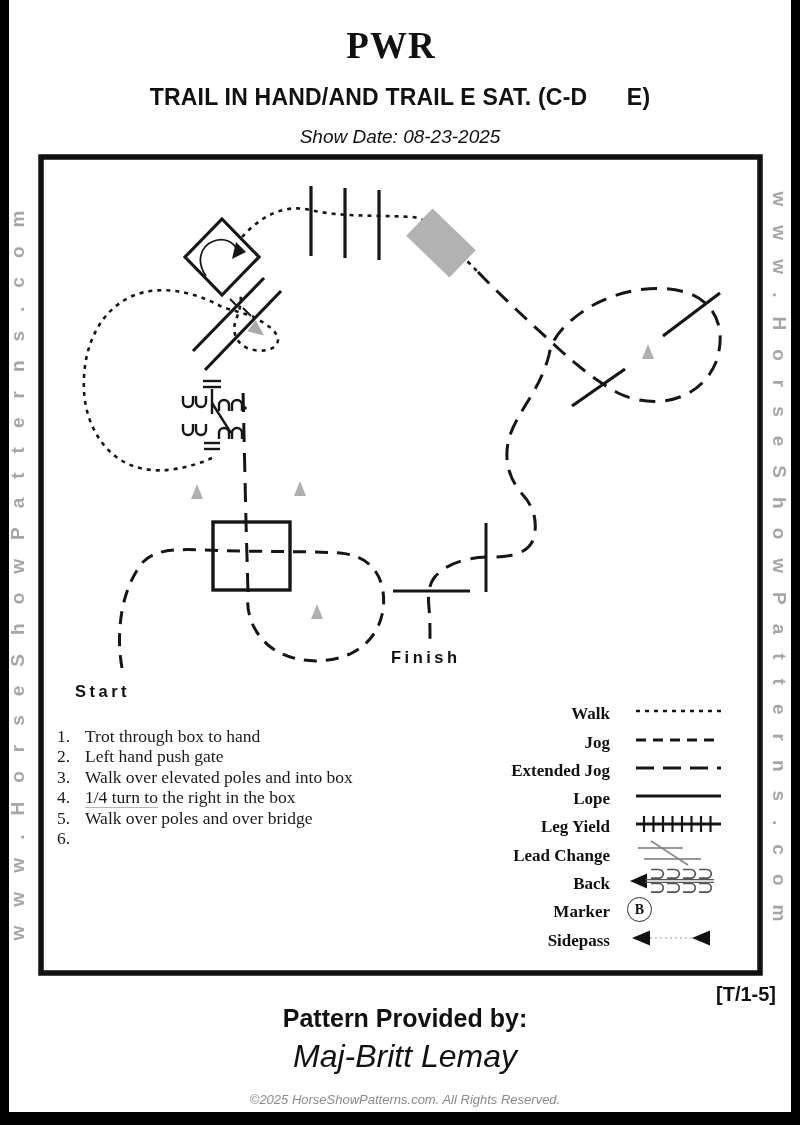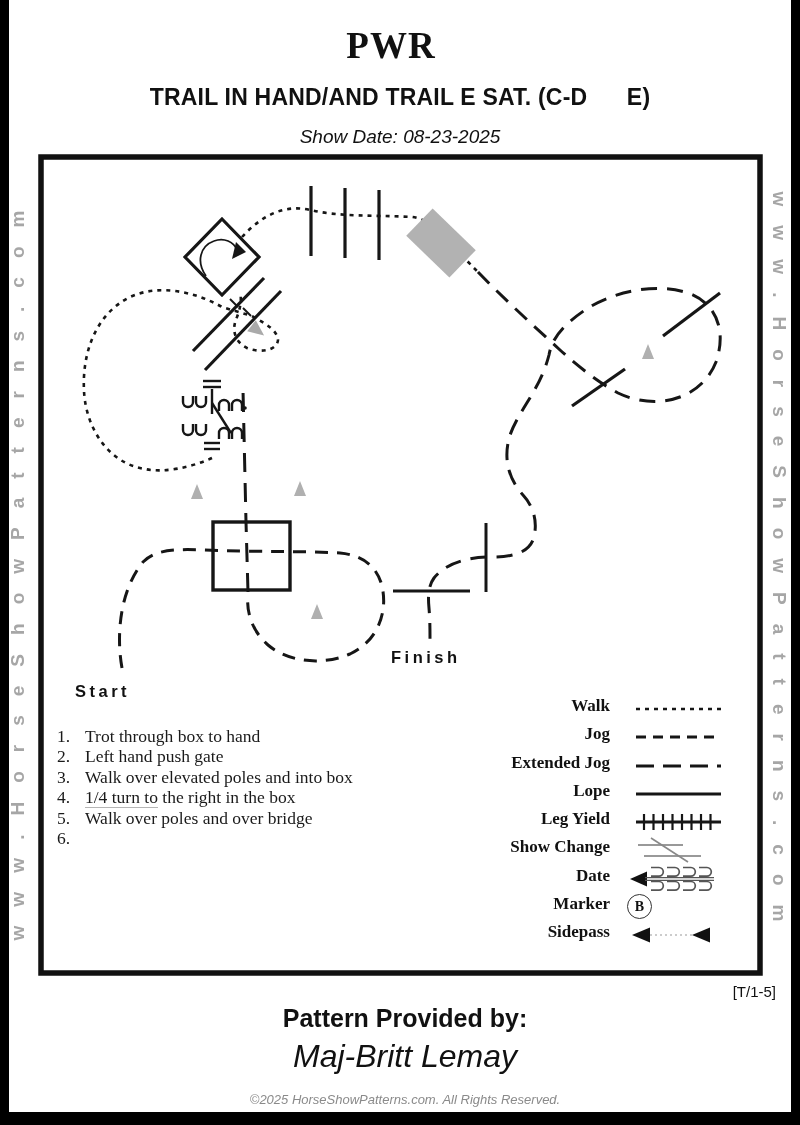--- a/index.html
+++ b/index.html
@@ -42,32 +42,32 @@
   .lbl-start{left:75px;top:682px;}
   .lbl-finish{left:391px;top:648px;}
 
   .instructions{position:absolute;left:57px;top:726px;width:340px;
     font-family:"Liberation Serif",serif;font-size:17.5px;color:#1a1a1a;}
   .instr-row{display:flex;line-height:20.4px;}
   .instr-num{width:28px;flex:0 0 28px;}
   .instr-underlined{border-bottom:1.5px solid #b5b5b5;}
 
   .legend{position:absolute;left:478px;top:696px;width:282px;}
-  .legend-row{display:flex;align-items:flex-start;height:28.3px;}
+  .legend-row{display:flex;align-items:flex-end;height:28.3px;}
   .legend-label{flex:0 0 132px;text-align:right;font-family:"Liberation Serif",serif;
     font-weight:bold;font-size:17px;color:#111;}
   .legend-sym{margin-left:16px;width:120px;height:26px;position:relative;}
   .legend-sym svg{display:block;}
   .marker-circle{
     display:inline-block;width:23px;height:23px;margin-left:17px;border:1.5px solid #333;
     border-radius:50%;text-align:center;line-height:23px;
     font-family:"Liberation Serif",serif;font-weight:bold;font-size:14px;color:#111;
   }
 
-  .pattern-code{position:absolute;right:24px;top:983px;font-weight:normal;font-size:15px;}
+  .pattern-code{position:absolute;right:24px;top:983px;font-weight:bold;font-size:20px;}
   .provided-by{position:absolute;left:0;top:1004px;width:810px;text-align:center;
     font-weight:bold;font-size:25px;}
   .provider-name{position:absolute;left:0;top:1038px;width:810px;text-align:center;
     font-style:italic;font-size:32px;}
   .copyright{position:absolute;left:0;top:1092px;width:810px;text-align:center;
     font-style:italic;font-size:13px;color:#8a8a8a;}
 </style>
 </head>
 <body>
 
@@ -230,31 +230,31 @@
             <line x1="46.5" y1="5" x2="46.5" y2="21"></line>
           <line x1="56" y1="5" x2="56" y2="21"></line>
             <line x1="65.5" y1="5" x2="65.5" y2="21"></line>
           <line x1="75" y1="5" x2="75" y2="21"></line>
             <line x1="84.5" y1="5" x2="84.5" y2="21"></line>
         </g>
       </svg>
     </span>
   </div>
   <div class="legend-row">
-    <span class="legend-label">Show Change</span>
+    <span class="legend-label">Lead Change</span>
     <span class="legend-sym">
       <svg width="120" height="26">
         <line x1="12" y1="8" x2="57" y2="8" stroke="#999" stroke-width="1.8"></line>
         <line x1="18" y1="19" x2="75" y2="19" stroke="#999" stroke-width="1.8"></line>
         <line x1="25" y1="1" x2="62" y2="25" stroke="#888" stroke-width="1.6"></line>
       </svg>
     </span>
   </div>
   <div class="legend-row">
-    <span class="legend-label">Date</span>
+    <span class="legend-label">Back</span>
     <span class="legend-sym">
       <svg width="120" height="26">
         <polygon points="4,13 21,5.5 21,20.5" fill="#111"></polygon>
         <line x1="19" y1="11.7" x2="88" y2="11.7" stroke="#555" stroke-width="1.3"></line>
         <line x1="19" y1="14.3" x2="88" y2="14.3" stroke="#555" stroke-width="1.3"></line>
         <g fill="none" stroke="#555" stroke-width="1.7">
           <path d="M 25 1.5 h8 a4.3 4.3 0 0 1 0 8.6 h-8"></path>
           <path d="M 41 1.5 h8 a4.3 4.3 0 0 1 0 8.6 h-8"></path>
           <path d="M 57 1.5 h8 a4.3 4.3 0 0 1 0 8.6 h-8"></path>
           <path d="M 73 1.5 h8 a4.3 4.3 0 0 1 0 8.6 h-8"></path>

